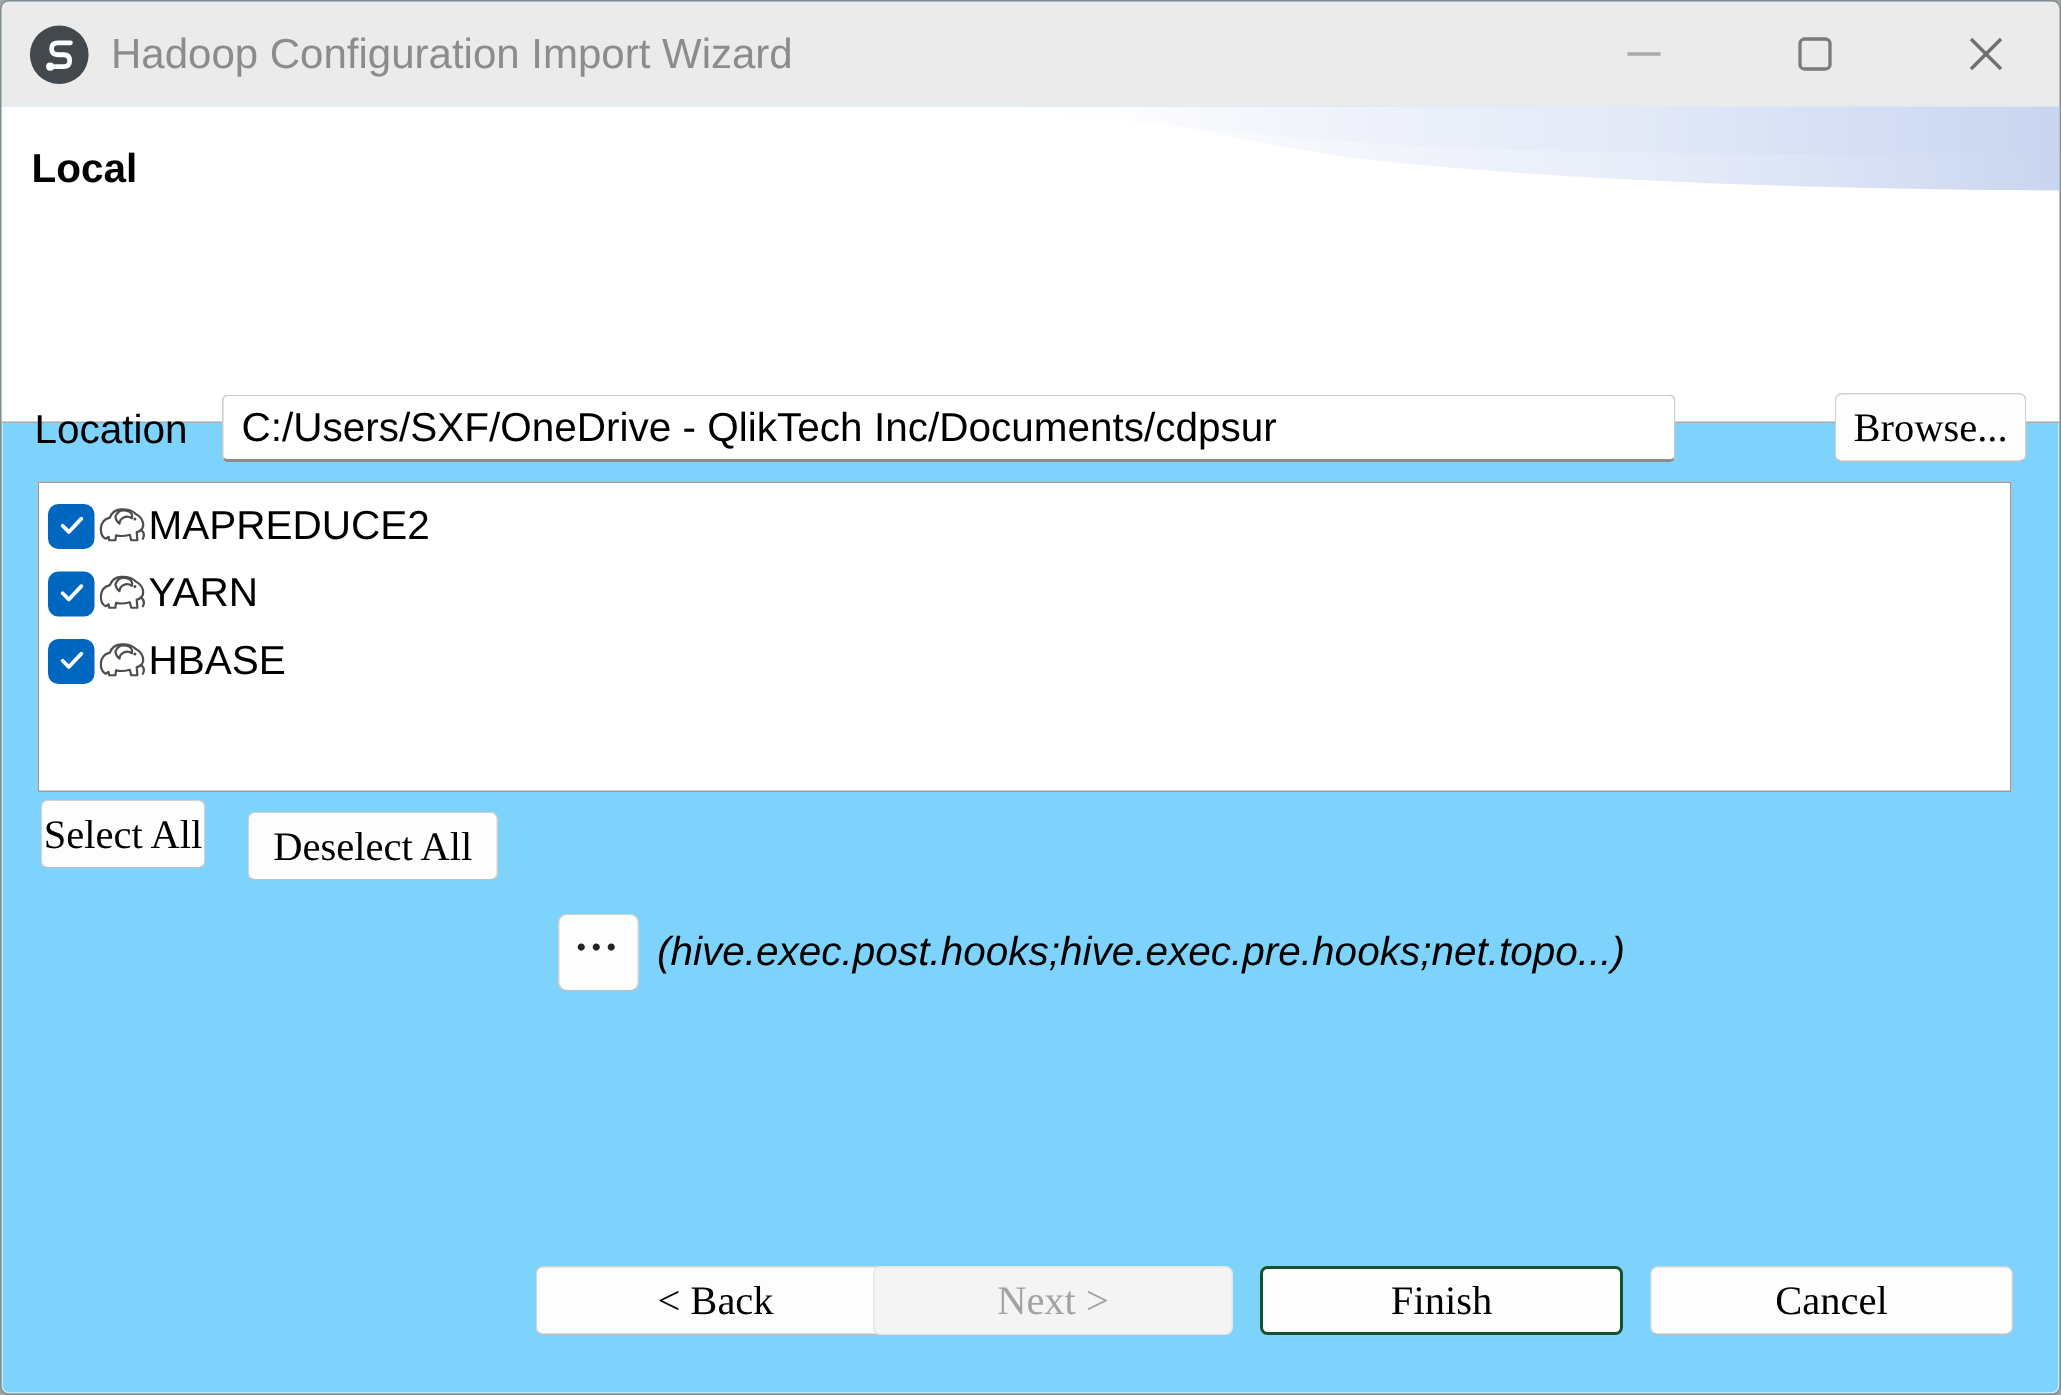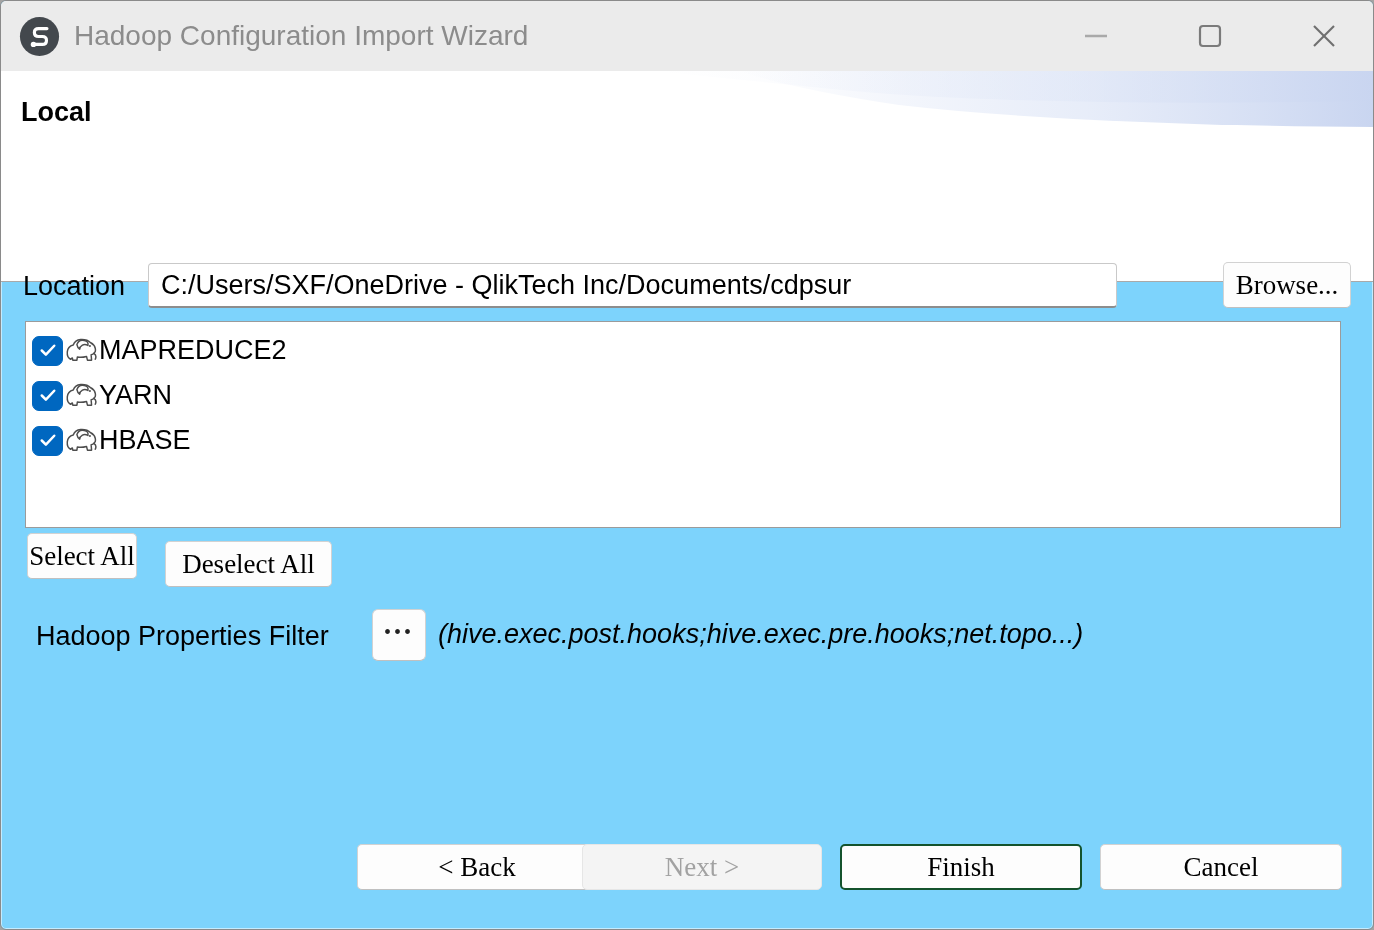--- a/index.html
+++ b/index.html
@@ -169,21 +169,20 @@
           </g>
         </svg>
       </span>
       <span class="service-label">HBASE</span>
     </div>
     </div>
 
   <button class="btn select-all-btn">Select All</button>
   <button class="btn deselect-all-btn">Deselect All</button>
 
-  <span class="filter-label">Hadoop Properties Filter</span>
   <button class="btn ellipsis-btn">•••</button>
   <span class="filter-value">(hive.exec.post.hooks;hive.exec.pre.hooks;net.topo...)</span>
 
   <button class="btn footer-btn back-btn">&lt; Back</button>
   <button class="btn footer-btn next-btn" disabled="">Next &gt;</button>
   <button class="btn footer-btn finish-btn">Finish</button>
   <button class="btn footer-btn cancel-btn">Cancel</button>
 
 </div>
 

